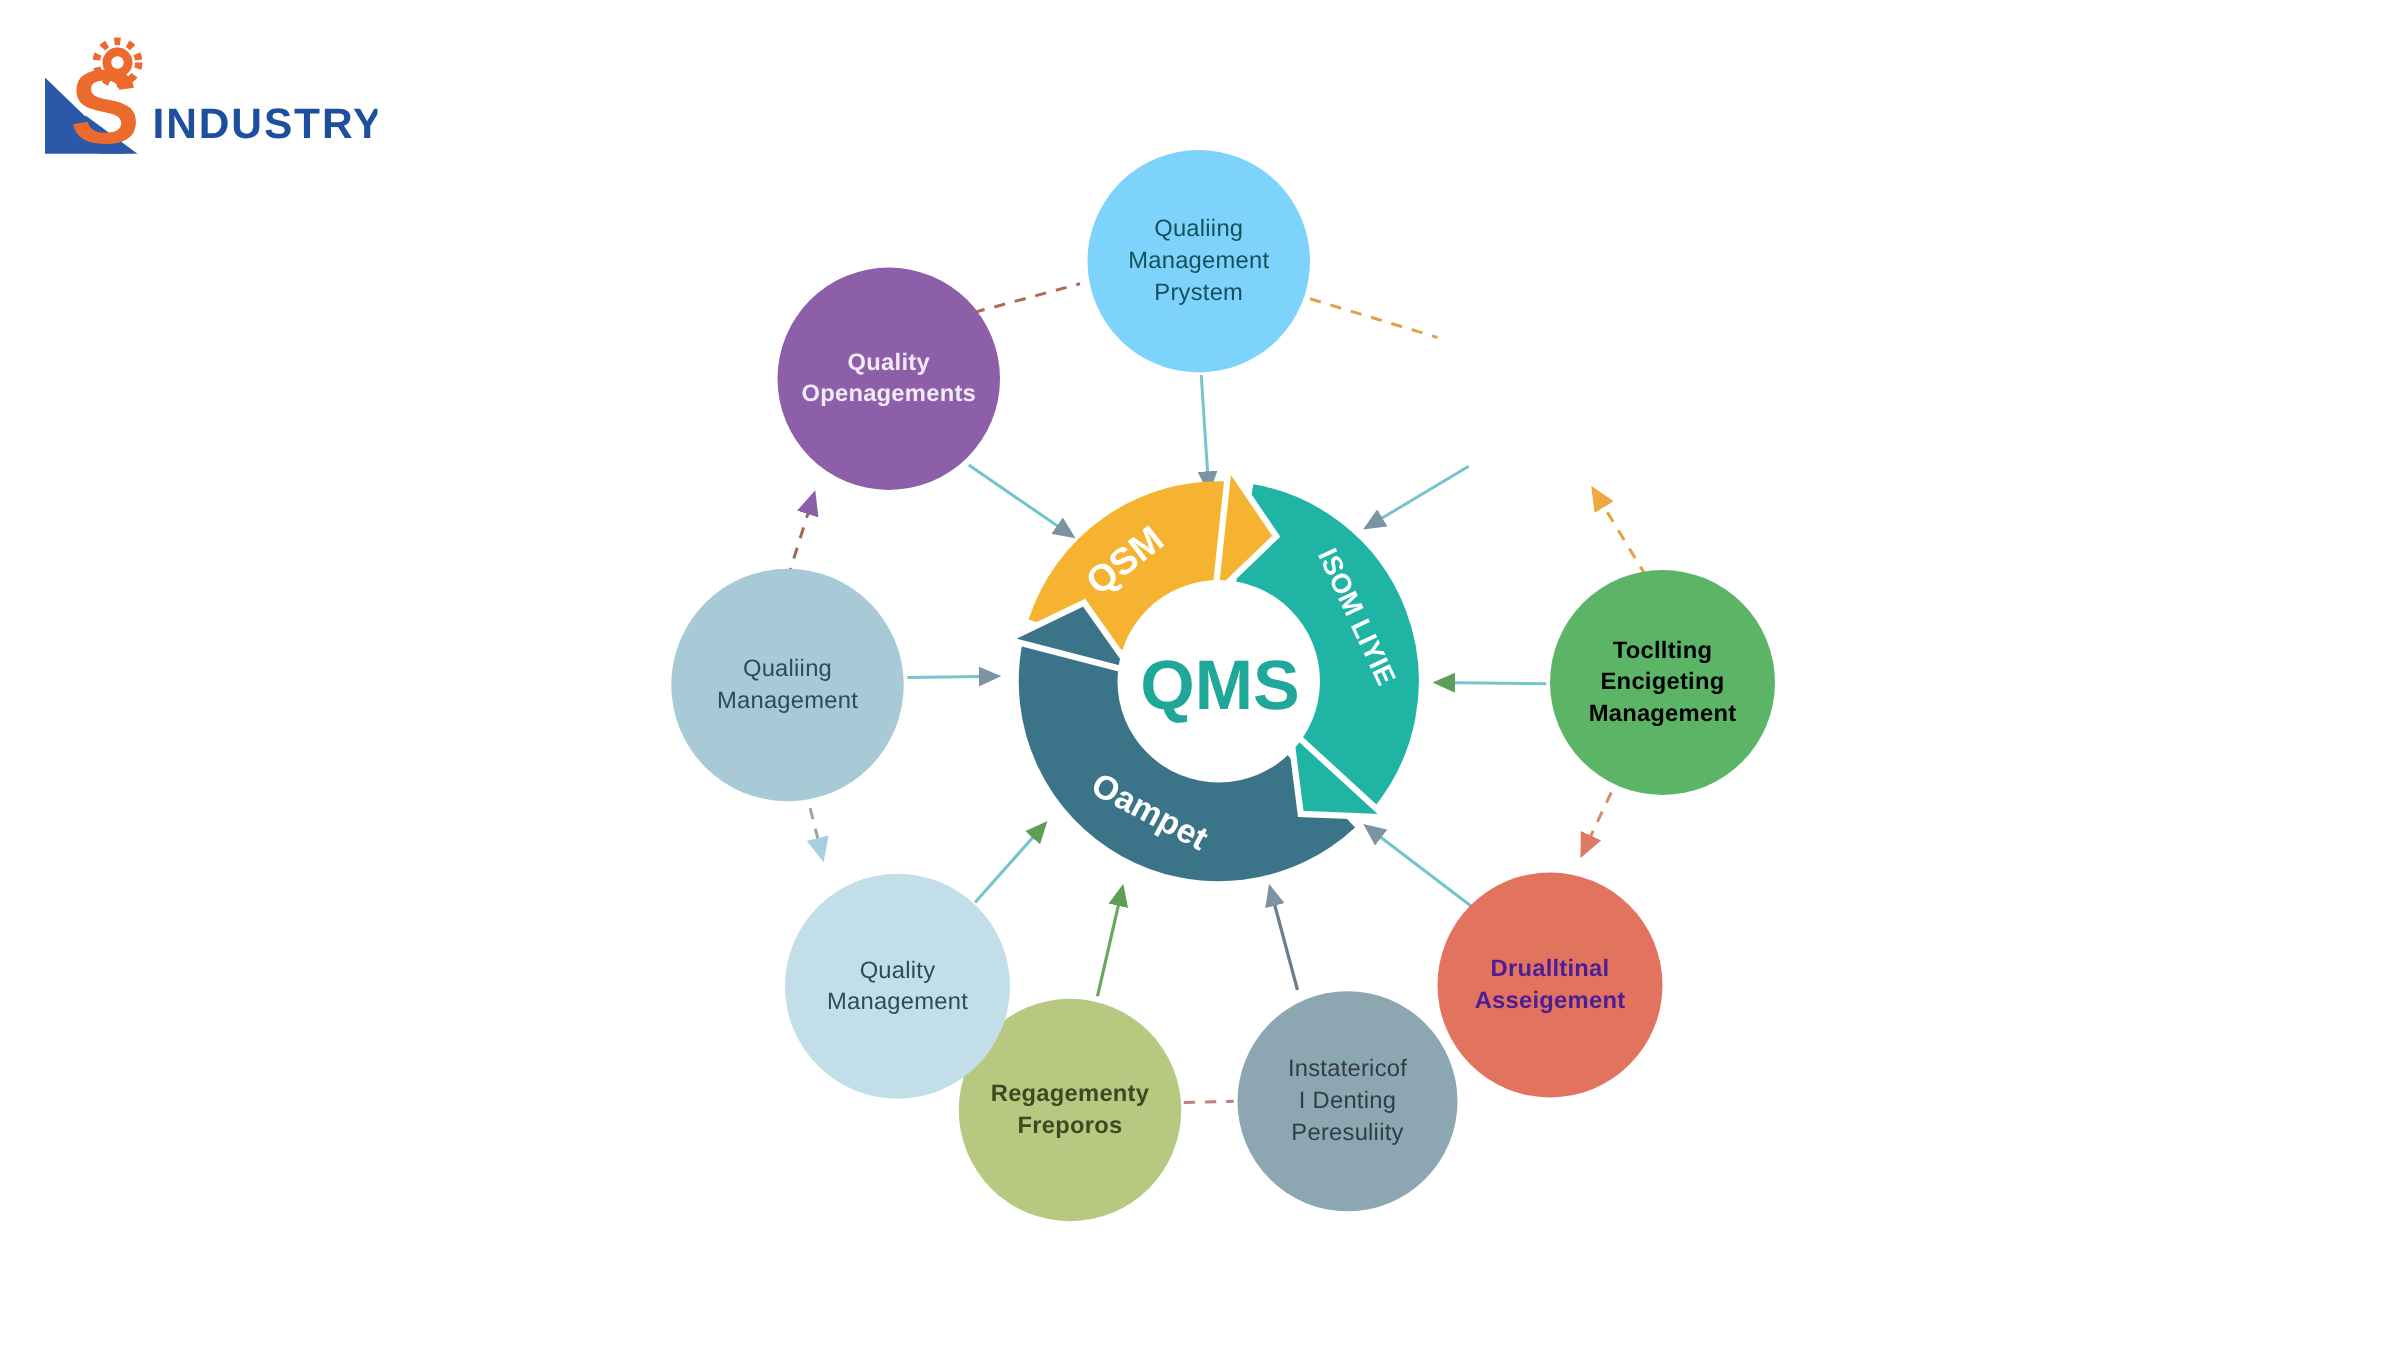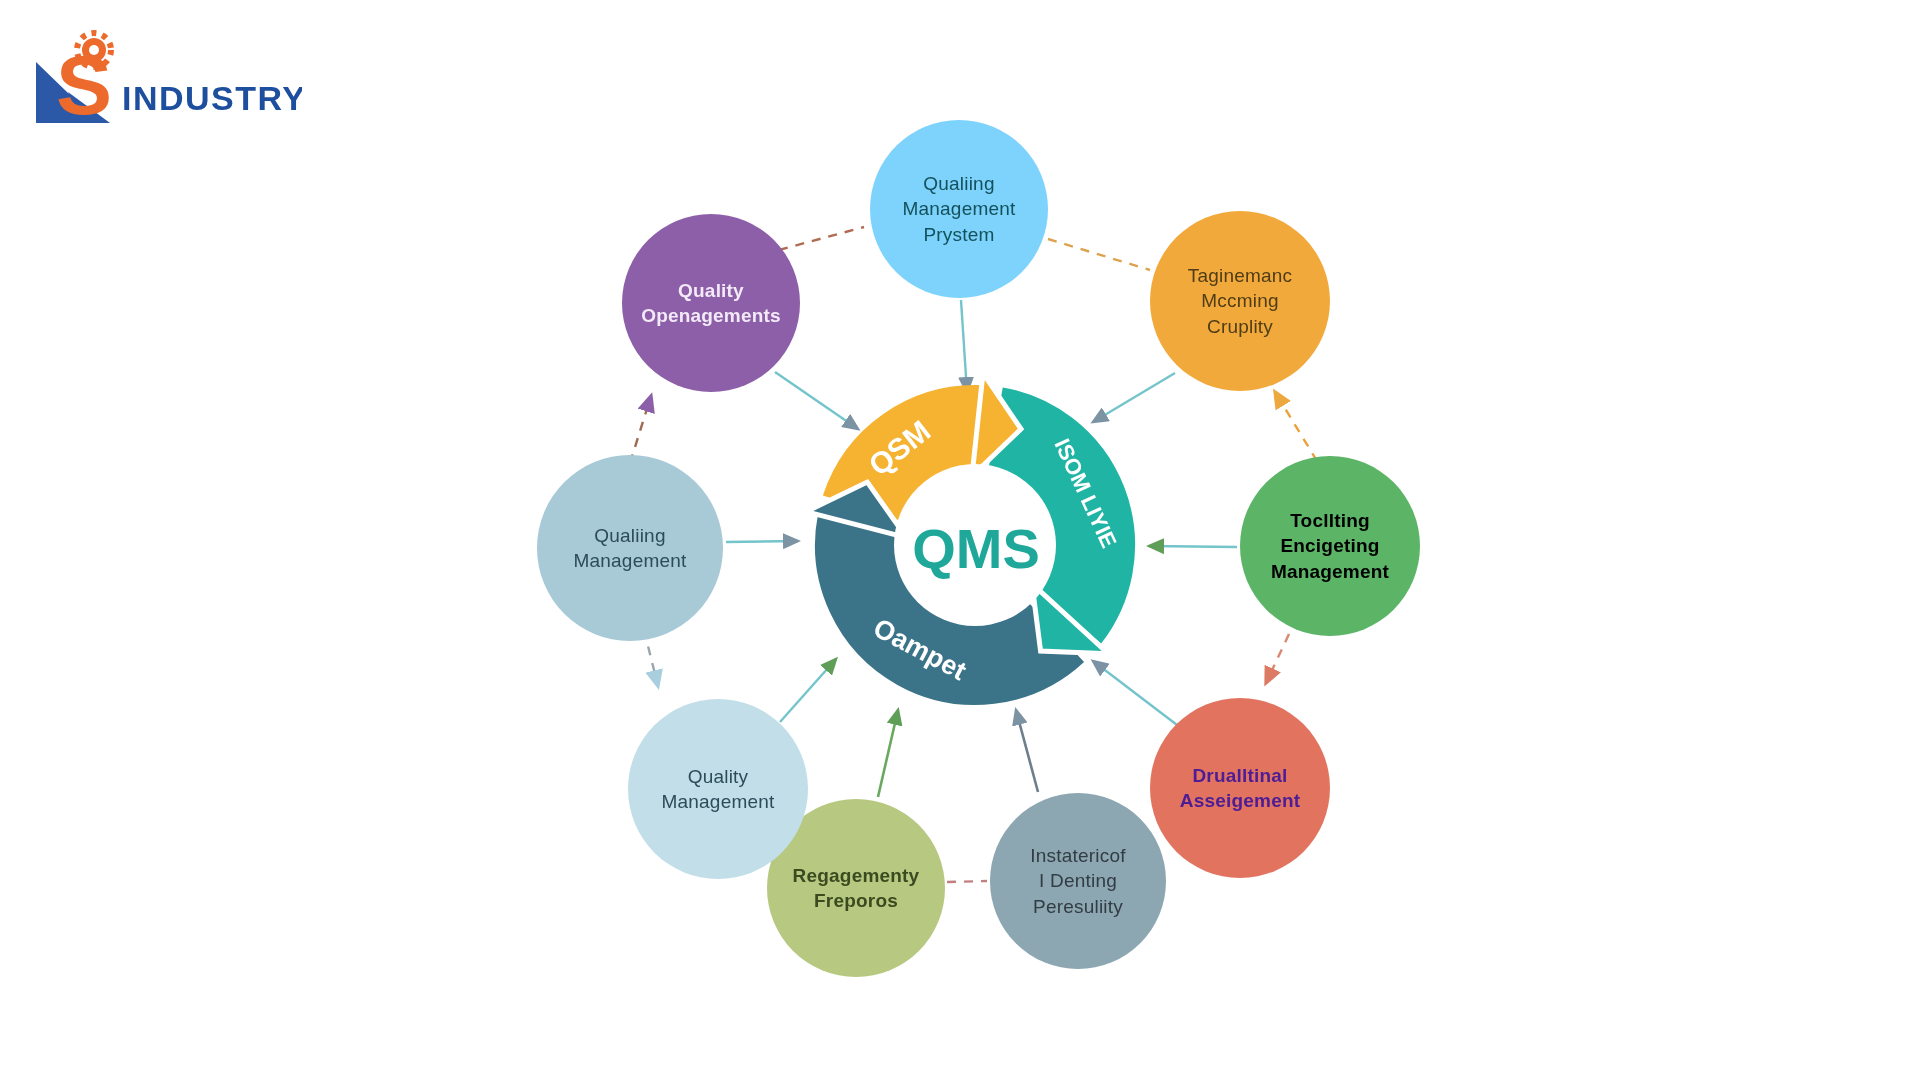--- a/index.html
+++ b/index.html
@@ -108,25 +108,20 @@
     <text x="144" y="306" transform="rotate(28 144 306)" text-anchor="middle" dominant-baseline="middle" font-size="27" font-weight="bold" fill="#ffffff" font-family="Liberation Sans, sans-serif">Oampet</text>
 
     <text x="201" y="203" text-anchor="middle" dominant-baseline="central" font-size="56" font-weight="bold" fill="#1FA89A" font-family="Liberation Sans, sans-serif">QMS</text>
   </svg>
 
   <div class="node n0">
     <span>Qualiing
 Management
 Prystem</span>
   </div>
-  <div class="node n1">
-    <span>Taginemanc
-Mccming
-Cruplity</span>
-  </div>
   <div class="node n2">
     <span>Tocllting
 Encigeting
 Management</span>
   </div>
   <div class="node n3">
     <span>Drualltinal
 Asseigement</span>
   </div>
   <div class="node n5">

